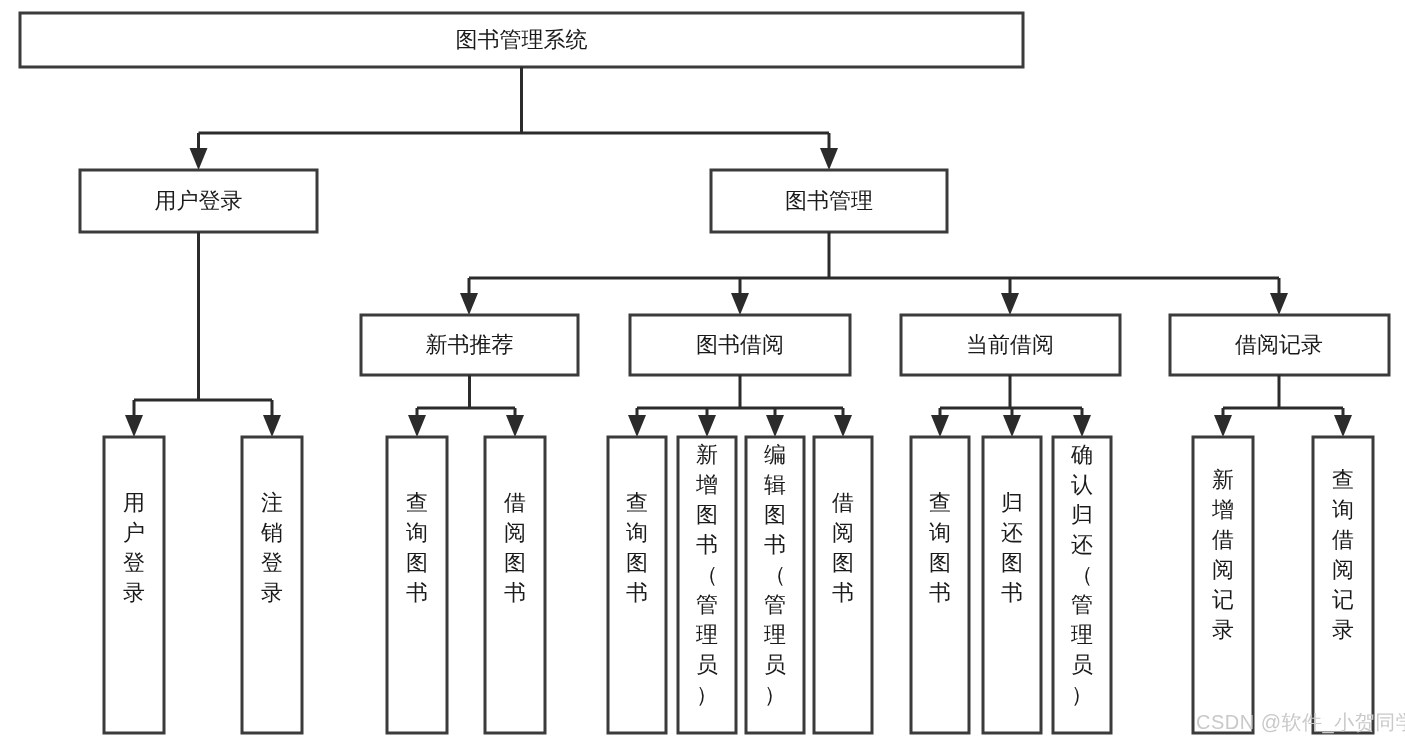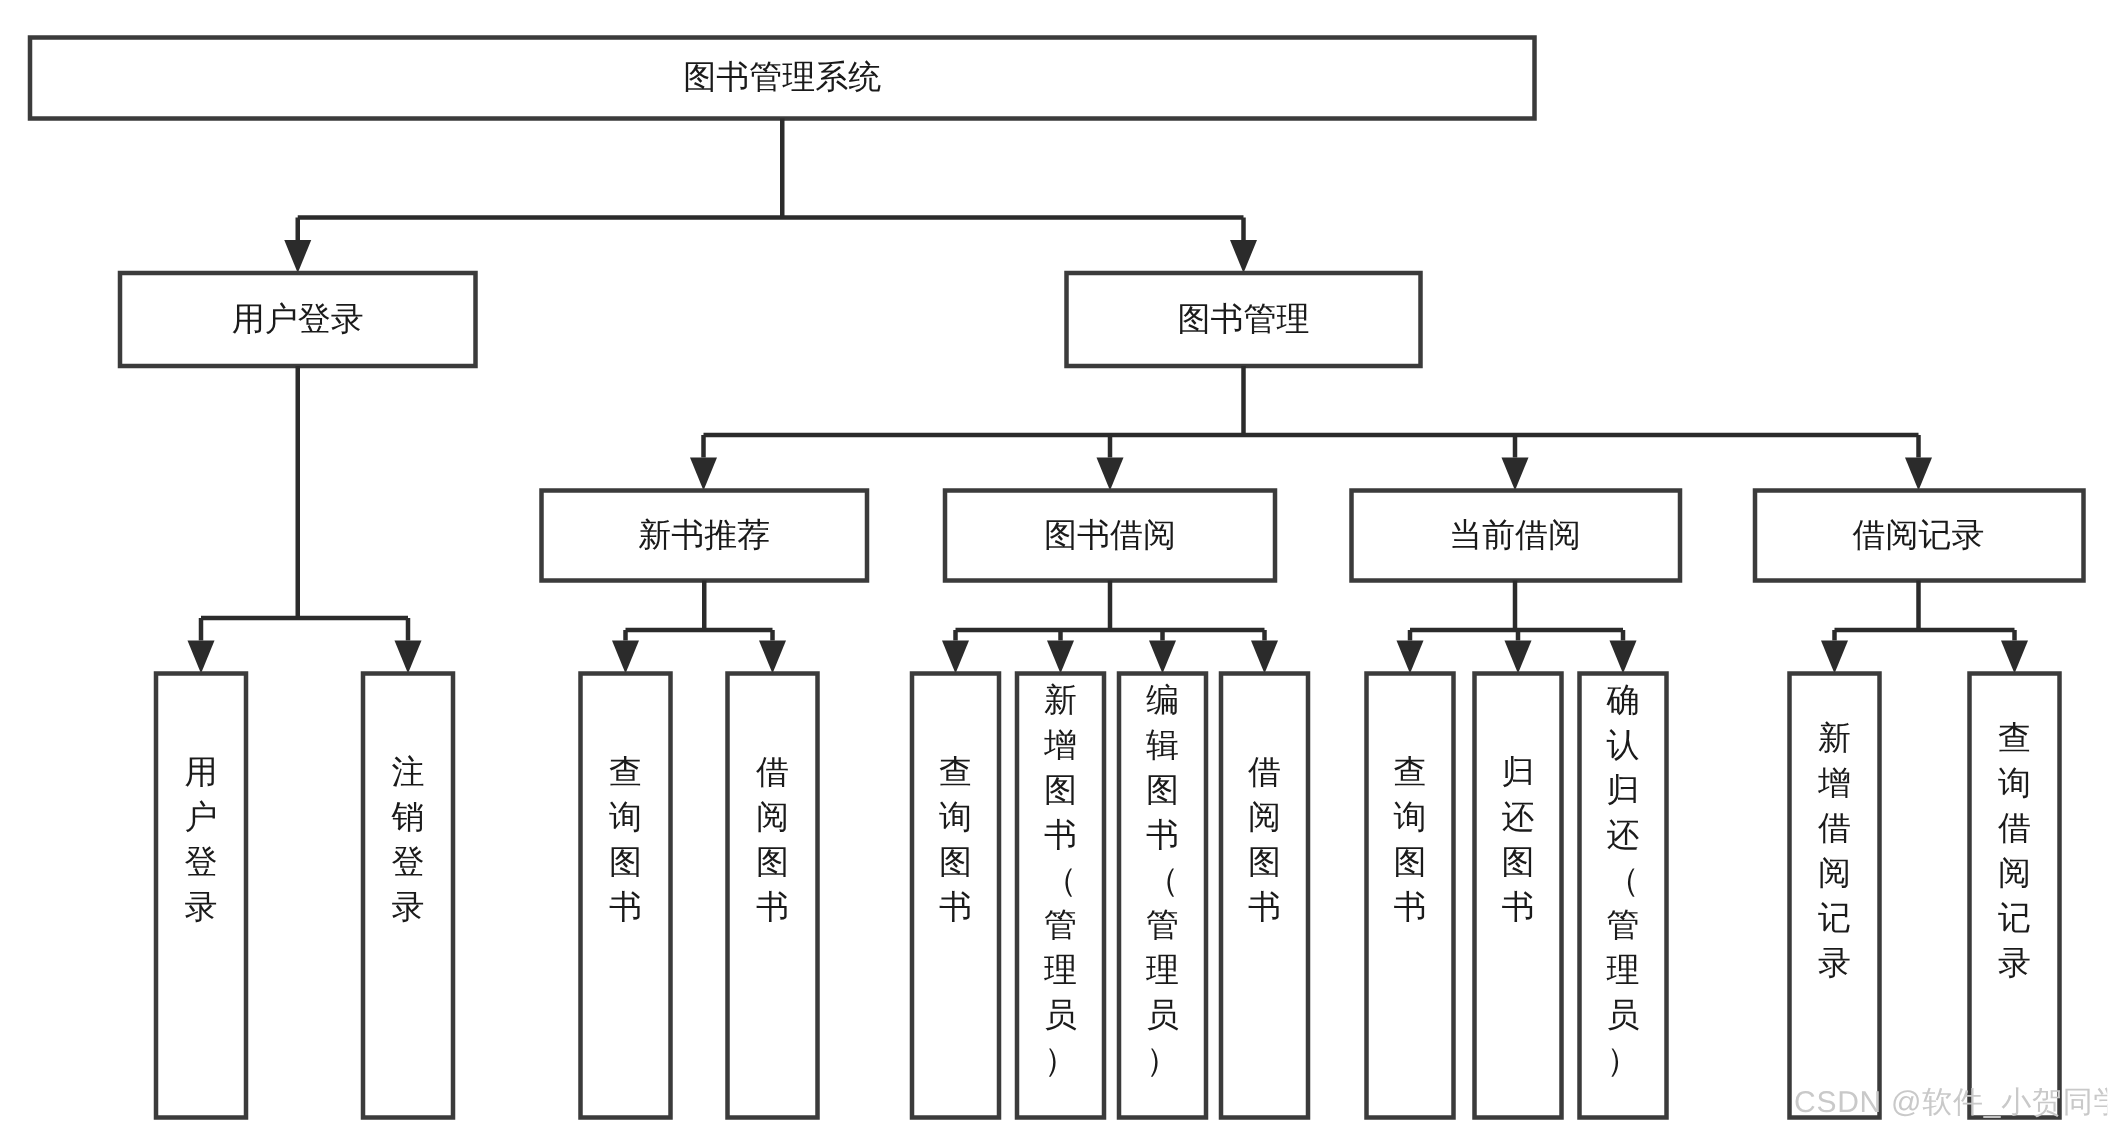--- a/index.html
+++ b/index.html
@@ -10,21 +10,21 @@
   body {
     width: 1405px;
     height: 747px;
     font-family: "Liberation Sans", "DejaVu Sans", sans-serif;
     overflow: hidden;
     position: relative;
   }
   #diagram-root {
     position: absolute;
     left: 0;
-    top: 12px;
+    top: 0;
     width: 1405px;
     height: 736px;
   }
   svg {
     display: block;
   }
   .node-box {
     fill: #ffffff;
     stroke: #3b3b3b;
     stroke-width: 3;

